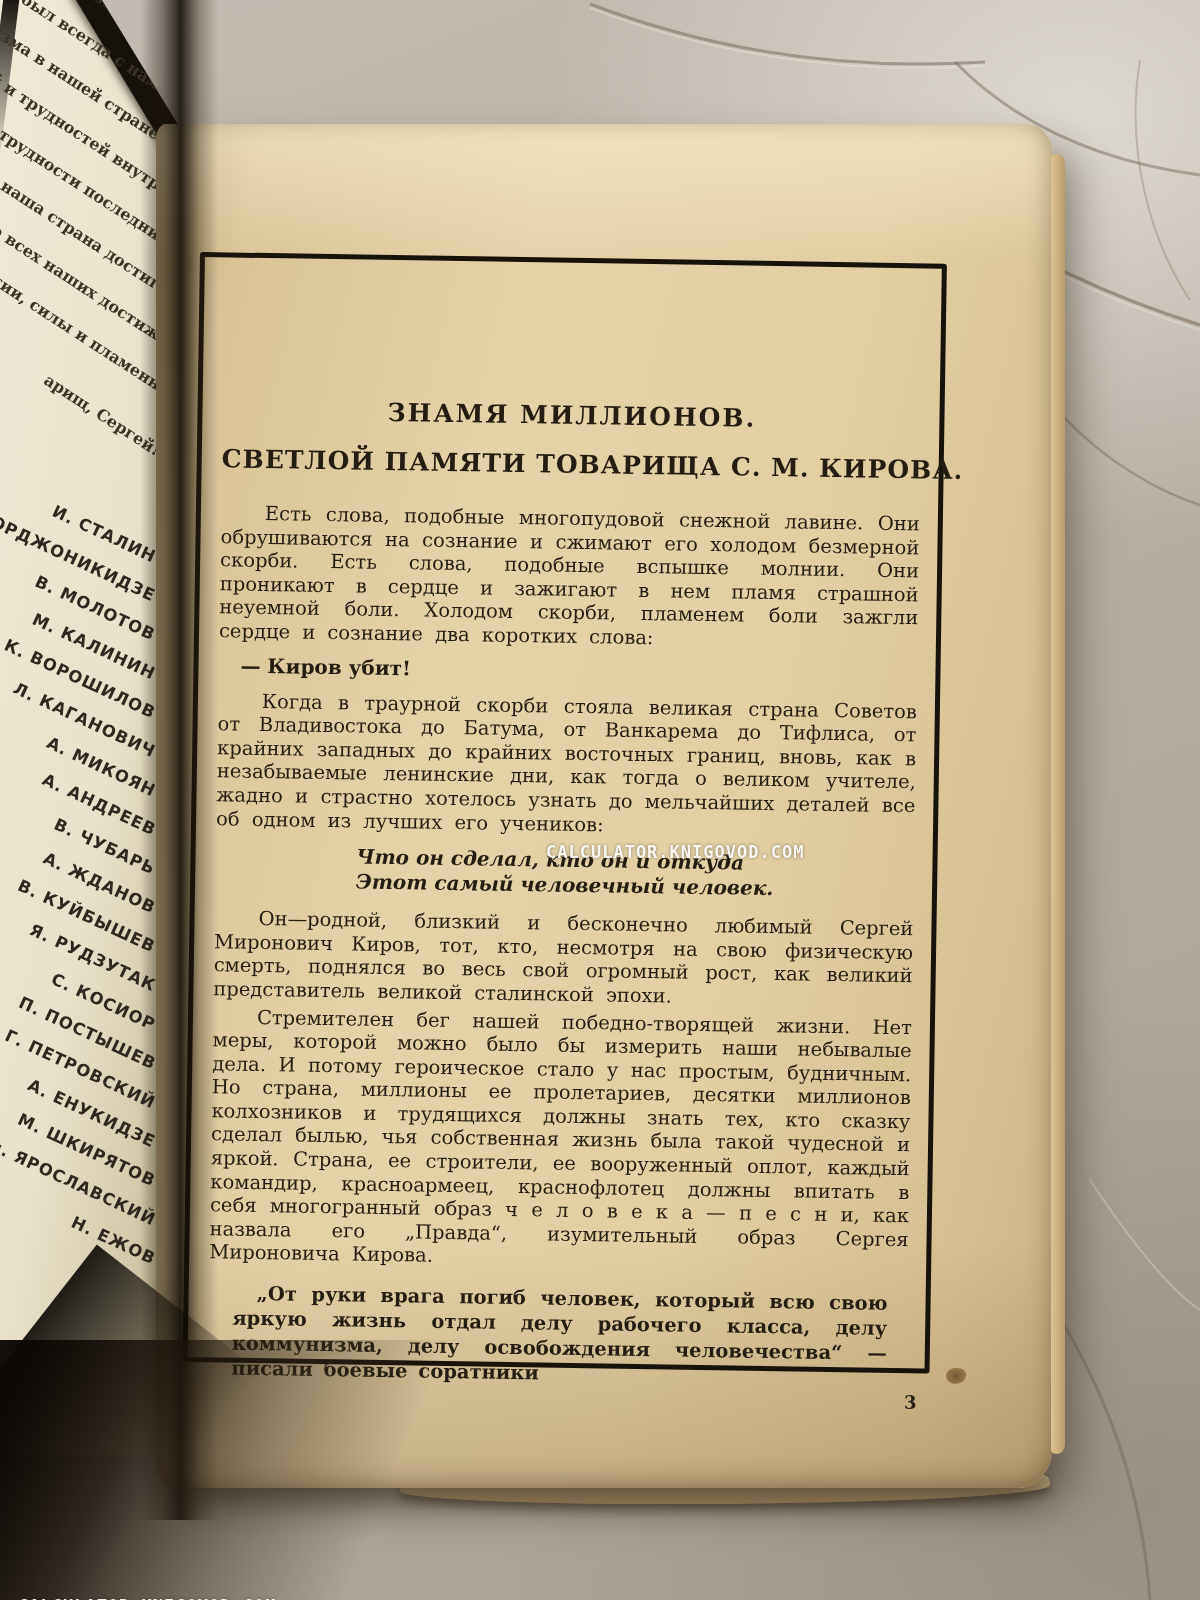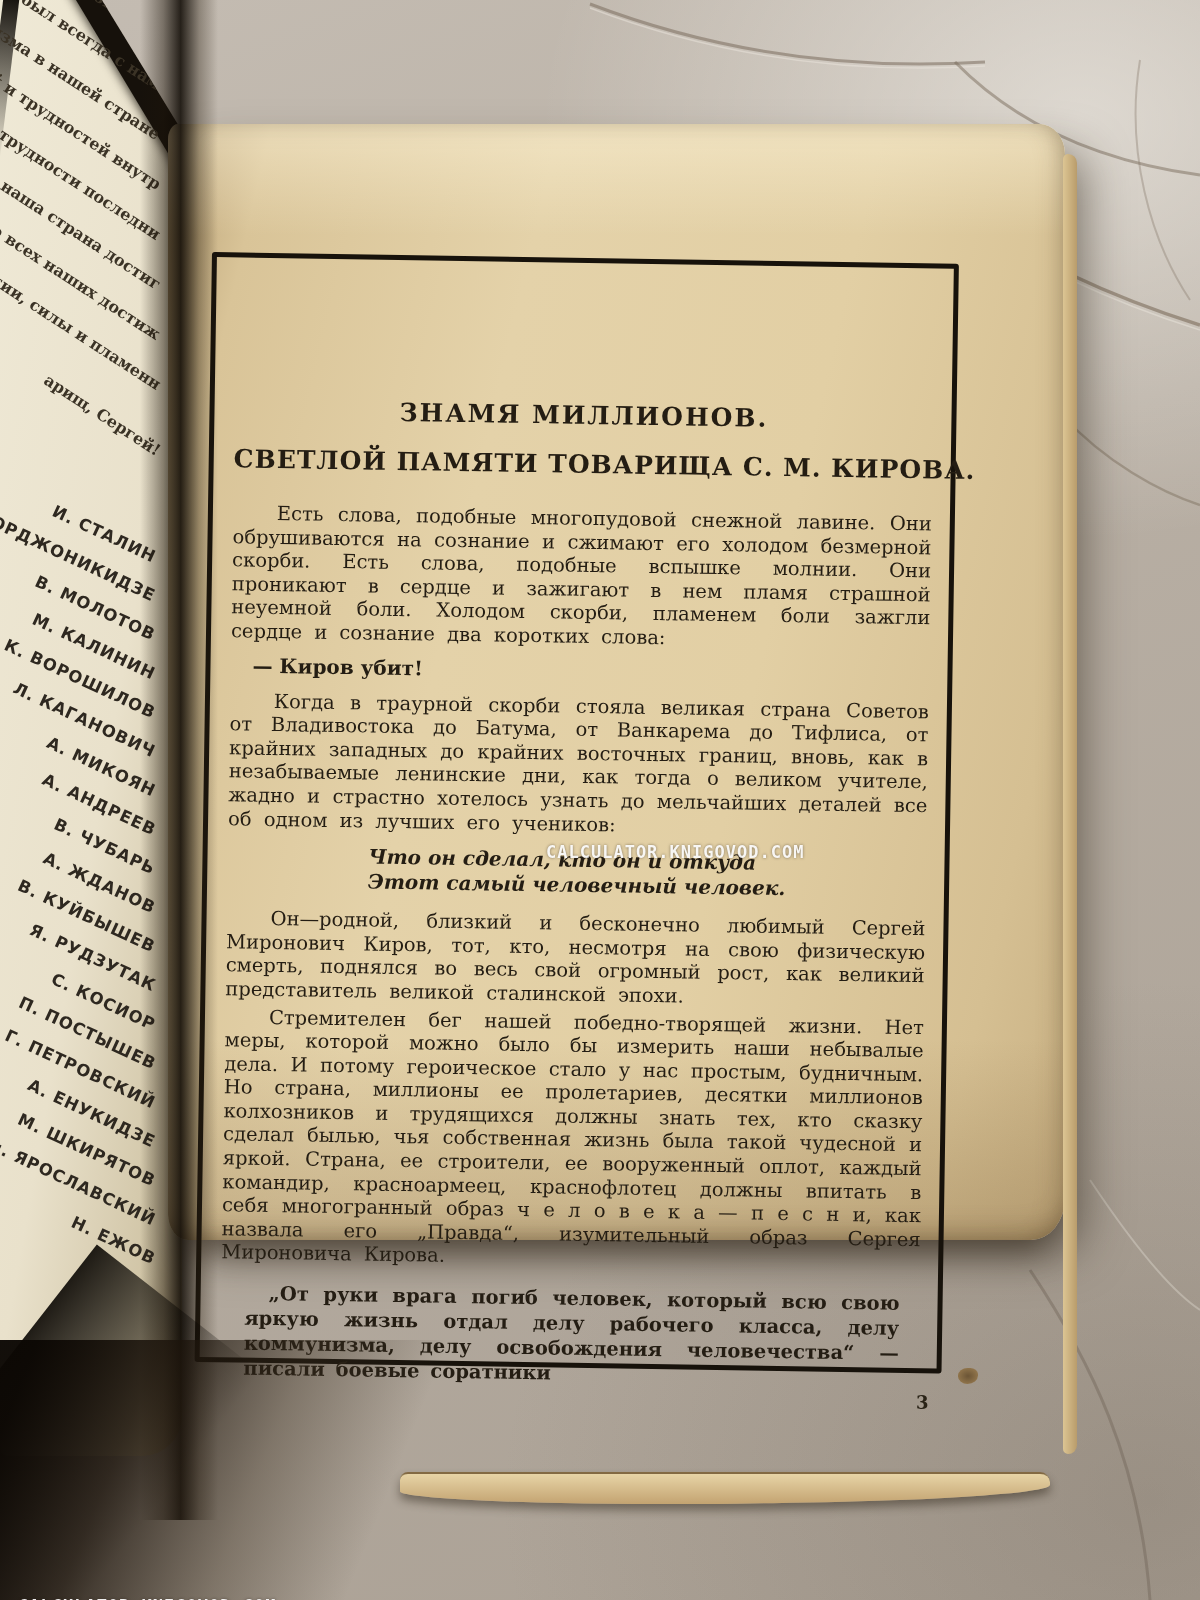--- a/index.html
+++ b/index.html
@@ -69,21 +69,21 @@
   
   .under-stack{
     position:absolute;left:400px;top:1472px;width:650px;height:30px;z-index:3;
     background:linear-gradient(#e7d4a6,#c3a371);
     border-radius:8px 10px 60% 40%;
     border-top:2px solid rgba(96,74,42,.65);
     box-shadow:0 6px 10px rgba(40,30,18,.45);
   }
   
   .right-page{
-    position:absolute;left:168px;top:124px;width:897px;height:1116px;z-index:4;
+    position:absolute;left:156px;top:124px;width:897px;height:1364px;z-index:4;
     background:
       linear-gradient(180deg, rgba(255,246,220,.5) 0%, rgba(255,246,220,0) 10%,
                       rgba(120,92,55,0) 82%, rgba(120,92,55,.28) 100%),
       linear-gradient(103deg,#b79e73 0%,#d9c498 9%,#e4d2a9 34%,#e2cfa4 62%,#d5bf92 88%,#c8b083 100%);
     border-radius:10px 26px 34px 20px / 16px 30px 42px 26px;
     box-shadow:
       26px 22px 46px -8px rgba(48,38,26,.55),
       0 30px 30px -18px rgba(48,38,26,.5),
       inset 20px 0 34px -16px rgba(70,52,28,.55),
       inset -16px 0 26px -14px rgba(95,74,44,.4),

